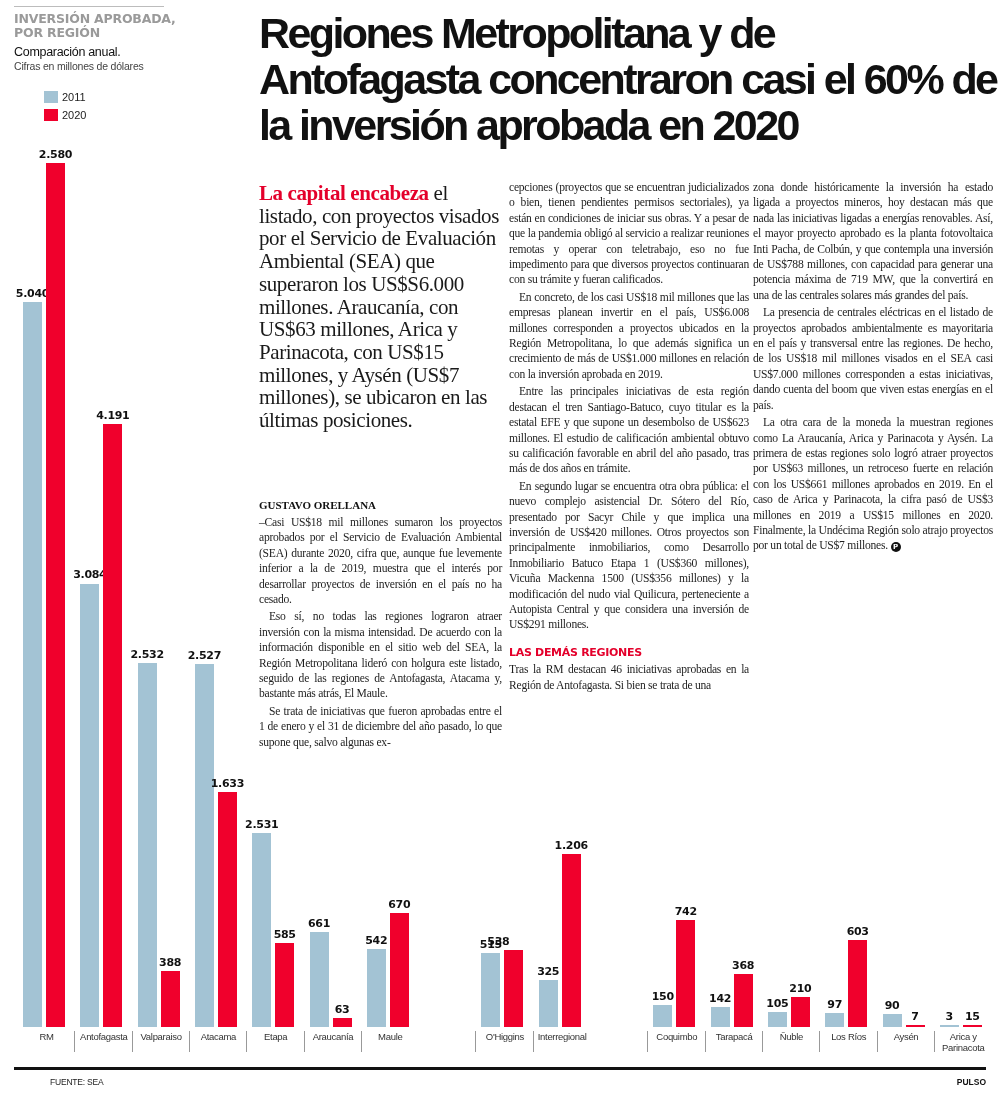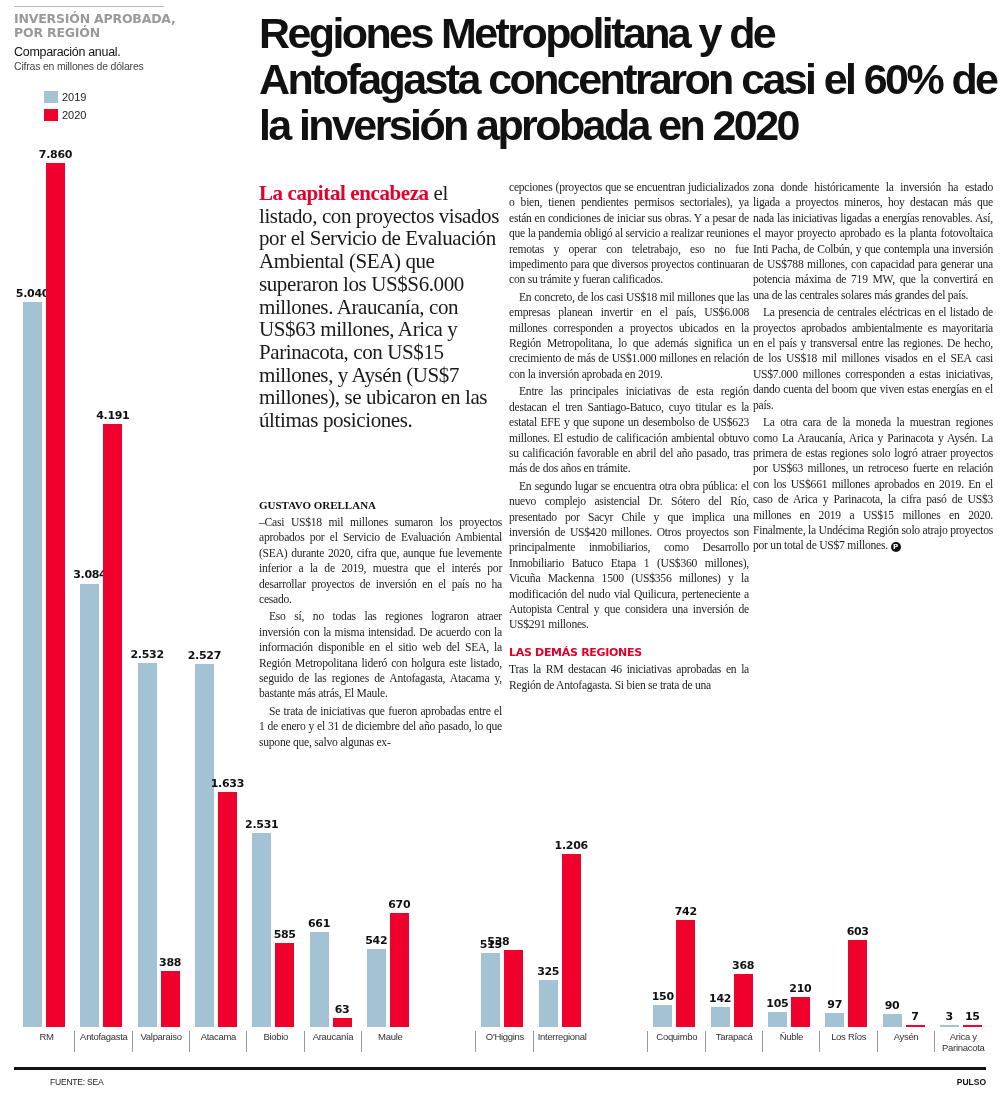--- a/index.html
+++ b/index.html
@@ -51,21 +51,21 @@
 <div class="kicker">
   <div>INVERSIÓN APROBADA,</div>
   <div>POR REGIÓN</div>
 </div>
 <div class="subtitle">Comparación anual.</div>
 <div class="units">Cifras en millones de dólares</div>
 
 <div class="legend">
   <div class="legend-item">
     <span class="legend-swatch" style="background:#a3c3d4"></span>
-    <span>2019</span>
+    <span>2011</span>
   </div>
   <div class="legend-item">
     <span class="legend-swatch" style="background:#f0002c"></span>
     <span>2020</span>
   </div>
 </div>
 
 <h1 class="headline">Regiones Metropolitana y de Antofagasta concentraron casi el 60% de la inversión aprobada en 2020</h1>
 
 <div class="lead"><span class="lead-em">La capital encabeza</span><span> el listado, con proyectos visados por el Servicio de Evaluación Ambiental (SEA) que superaron los US$S6.000 millones. Araucanía, con US$63 millones, Arica y Parinacota, con US$15 millones, y Aysén (US$7 millones), se ubicaron en las últimas posiciones.</span></div>
@@ -91,21 +91,21 @@
   <p class="noindent">zona donde históricamente la inversión ha estado ligada a proyectos mineros, hoy destacan más que nada las iniciativas ligadas a energías renovables. Así, el mayor proyecto aprobado es la planta fotovoltaica Inti Pacha, de Colbún, y que contempla una inversión de US$788 millones, con capacidad para generar una potencia máxima de 719 MW, que la convertirá en una de las centrales solares más grandes del país.</p>
   <p>La presencia de centrales eléctricas en el listado de proyectos aprobados ambientalmente es mayoritaria en el país y transversal entre las regiones. De hecho, de los US$18 mil millones visados en el SEA casi US$7.000 millones corresponden a estas iniciativas, dando cuenta del boom que viven estas energías en el país.</p>
   <p><span>La otra cara de la moneda la muestran regiones como La Araucanía, Arica y Parinacota y Aysén. La primera de estas regiones solo logró atraer proyectos por US$63 millones, un retroceso fuerte en relación con los US$661 millones aprobados en 2019. En el caso de Arica y Parinacota, la cifra pasó de US$3 millones en 2019 a US$15 millones en 2020. Finalmente, la Undécima Región solo atrajo proyectos por un total de US$7 millones.</span> <span class="endmark">P</span></p>
 </div>
 
 <div class="chart" id="chart">
     <div class="group" style="left: 18px;">
       <div class="bar b2019" style="height: 724.794px;"></div>
       <div class="val" style="left: 14.5px; top: 287.206px;">5.040</div>
       <div class="bar b2020" style="height: 864px;"></div>
-      <div class="val" style="left: 37.5px; top: 148px;">7.860</div>
+      <div class="val" style="left: 37.5px; top: 148px;">2.580</div>
       <div class="cat">RM</div>
     </div>
     <div class="group" style="left: 75.3px;">
       <div class="bar b2019" style="height: 443.505px;"></div>
       <div class="val" style="left: 14.5px; top: 568.495px;">3.084</div>
       <div class="bar b2020" style="height: 602.7px;"></div>
       <div class="val" style="left: 37.5px; top: 409.3px;">4.191</div>
       <div class="cat">Antofagasta</div>
       <div class="sep" style="left: -1px;"></div>
     </div>
@@ -123,21 +123,21 @@
       <div class="bar b2020" style="height: 234.839px;"></div>
       <div class="val" style="left: 37.5px; top: 777.161px;">1.633</div>
       <div class="cat">Atacama</div>
       <div class="sep" style="left: -1px;"></div>
     </div>
     <div class="group" style="left: 247.2px;">
       <div class="bar b2019" style="height: 194.141px;"></div>
       <div class="val" style="left: 14.5px; top: 817.859px;">2.531</div>
       <div class="bar b2020" style="height: 84.1278px;"></div>
       <div class="val" style="left: 37.5px; top: 927.872px;">585</div>
-      <div class="cat">Biobio</div>
+      <div class="cat">Etapa</div>
       <div class="sep" style="left: -1px;"></div>
     </div>
     <div class="group" style="left: 304.5px;">
       <div class="bar b2019" style="height: 95.0573px;"></div>
       <div class="val" style="left: 14.5px; top: 916.943px;">661</div>
       <div class="bar b2020" style="height: 9.05992px;"></div>
       <div class="val" style="left: 37.5px; top: 1002.94px;">63</div>
       <div class="cat">Araucanía</div>
       <div class="sep" style="left: -1px;"></div>
     </div>

